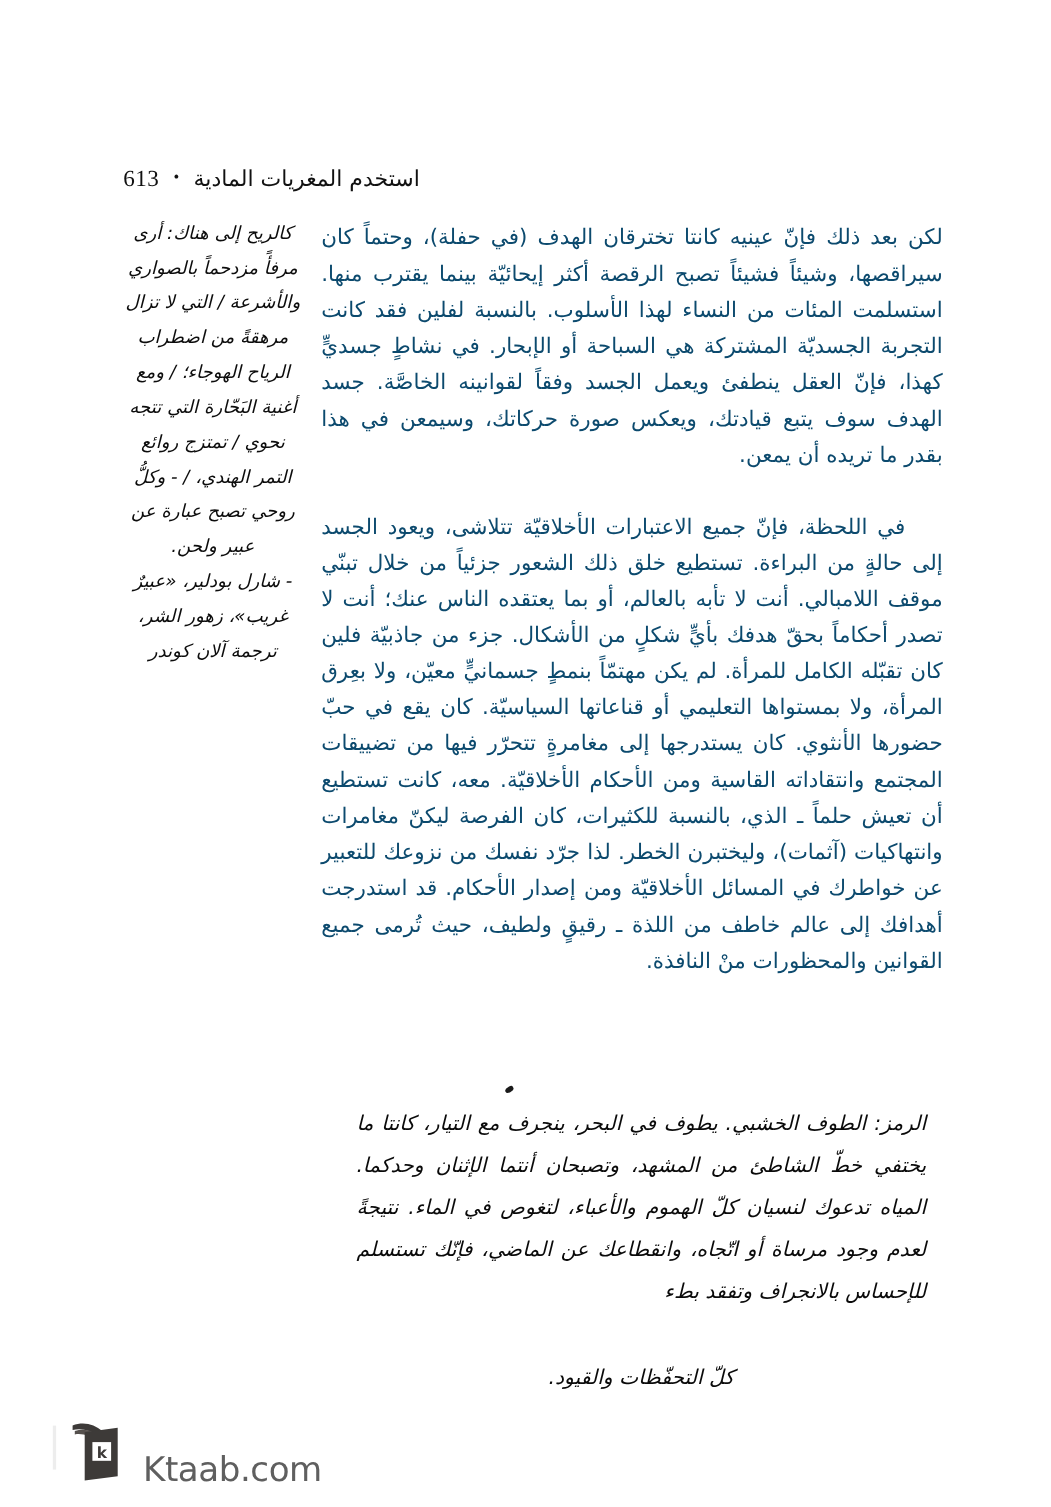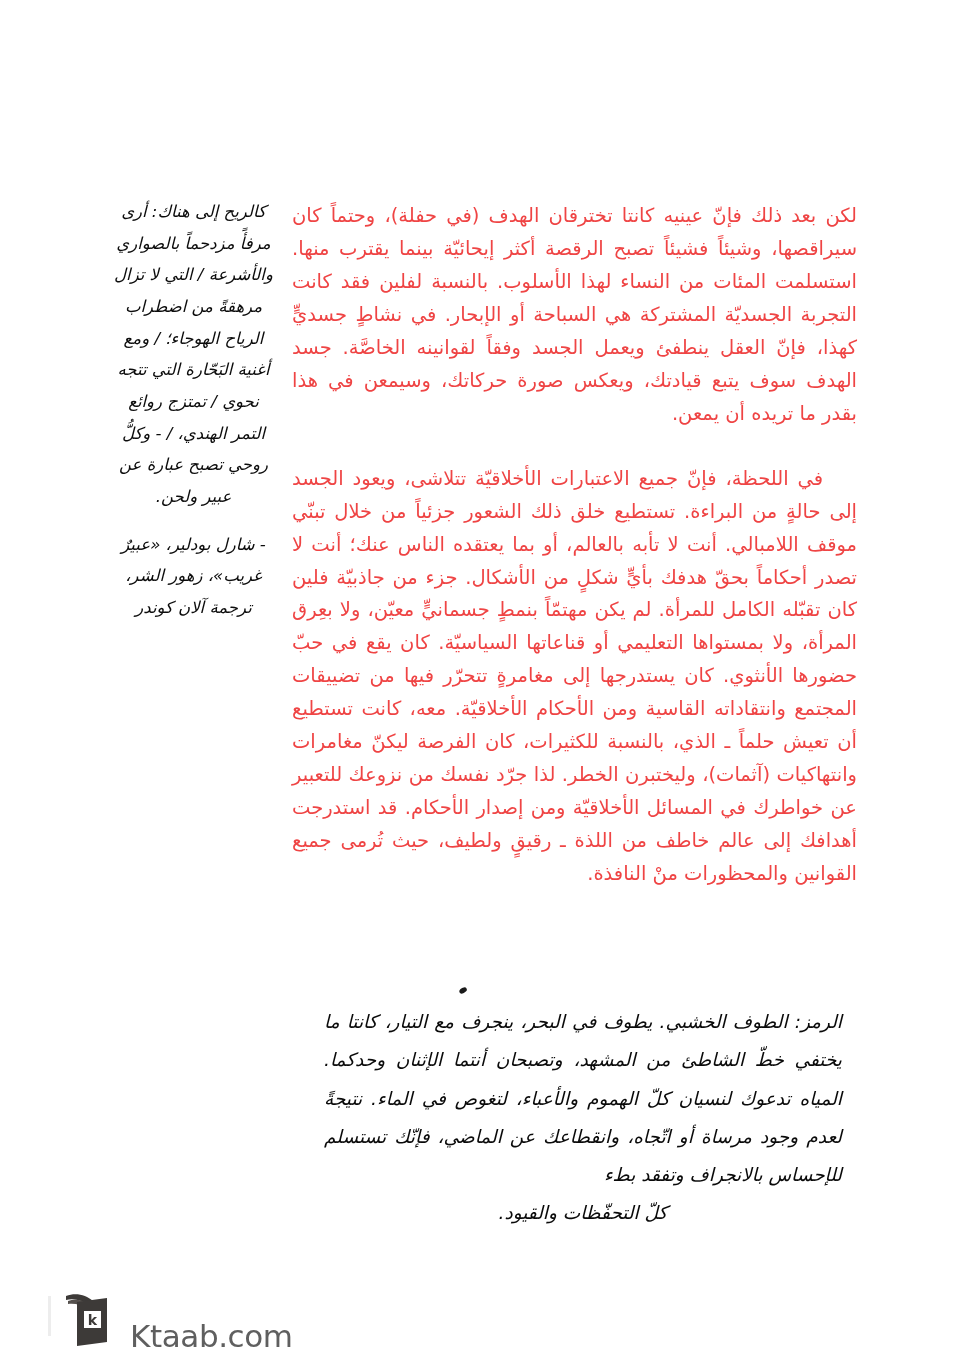--- a/index.html
+++ b/index.html
@@ -72,39 +72,38 @@
     line-height: 1.92;
     color: #0c0c0c;
     letter-spacing: -0.1px;
   }
   .margin-note .verse {
     display: block;
     margin: 0;
   }
   .margin-note .attribution {
     display: block;
-    margin-top: 16px;
   }
 
   
   .main-column {
     position: absolute;
     top: 200px;
     right: 98px;
     width: 565px;
     direction: rtl;
   }
   .body-par {
     margin: 0;
     text-align: justify;
     text-justify: inter-word;
     font-family: "DejaVu Sans", "Liberation Sans", sans-serif;
     font-size: 19.5px;
     line-height: 1.69;
-    color: #ef4444;
+    color: #0c4a6e;
     letter-spacing: -0.15px;
   }
   .body-par + .body-par {
     margin-top: 32px;
     text-indent: 34px;
   }
 
   
   .symbol-block {
     position: absolute;
@@ -116,20 +115,21 @@
     font-family: "DejaVu Sans", "Liberation Sans", sans-serif;
     font-style: italic;
     font-size: 18.5px;
     line-height: 2.07;
     color: #0a0a0a;
     letter-spacing: -0.1px;
   }
   .symbol-block .tail {
     display: block;
     text-align: center;
+    margin-top: 40px;
   }
   .scan-speck {
     position: absolute;
     top: 988px;
     left: 459px;
     width: 8px;
     height: 5px;
     background: #1a1a1a;
     border-radius: 60% 40% 50% 50%;
     transform: rotate(-28deg);
@@ -167,20 +167,25 @@
     width: 3px;
     height: 40px;
     background: #ededed;
   }
 </style>
 </head>
 <body>
 
 <div class="page">
 
+  <div class="running-head">
+    <span class="folio">613</span>
+    <span class="head-dot">•</span>
+    <span class="head-title">استخدم المغريات المادية</span>
+  </div>
 
   <div class="margin-note">
     <span class="verse">كالريح إلى هناك: أرى مرفأً مزدحماً بالصواري والأشرعة / التي لا تزال مرهقةً من اضطراب الرياح الهوجاء؛ / ومع أغنية البَحّارة التي تتجه نحوي / تمتزج روائع التمر الهندي، / - وكلُّ روحي تصبح عبارة عن عبير ولحن.</span>
     <span class="attribution">- شارل بودلير، «عبيرٌ غريب»، زهور الشر، ترجمة آلان كوندر</span>
   </div>
 
   <div class="main-column">
     <p class="body-par">لكن بعد ذلك فإنّ عينيه كانتا تخترقان الهدف (في حفلة)، وحتماً كان سيراقصها، وشيئاً فشيئاً تصبح الرقصة أكثر إيحائيّة بينما يقترب منها. استسلمت المئات من النساء لهذا الأسلوب. بالنسبة لفلين فقد كانت التجربة الجسديّة المشتركة هي السباحة أو الإبحار. في نشاطٍ جسديٍّ كهذا، فإنّ العقل ينطفئ ويعمل الجسد وفقاً لقوانينه الخاصَّة. جسد الهدف سوف يتبع قيادتك، ويعكس صورة حركاتك، وسيمعن في هذا بقدر ما تريده أن يمعن.</p>
     <p class="body-par">في اللحظة، فإنّ جميع الاعتبارات الأخلاقيّة تتلاشى، ويعود الجسد إلى حالةٍ من البراءة. تستطيع خلق ذلك الشعور جزئياً من خلال تبنّي موقف اللامبالي. أنت لا تأبه بالعالم، أو بما يعتقده الناس عنك؛ أنت لا تصدر أحكاماً بحقّ هدفك بأيٍّ شكلٍ من الأشكال. جزء من جاذبيّة فلين كان تقبّله الكامل للمرأة. لم يكن مهتمّاً بنمطٍ جسمانيٍّ معيّن، ولا بعِرق المرأة، ولا بمستواها التعليمي أو قناعاتها السياسيّة. كان يقع في حبّ حضورها الأنثوي. كان يستدرجها إلى مغامرةٍ تتحرّر فيها من تضييقات المجتمع وانتقاداته القاسية ومن الأحكام الأخلاقيّة. معه، كانت تستطيع أن تعيش حلماً ـ الذي، بالنسبة للكثيرات، كان الفرصة ليكنّ مغامرات وانتهاكيات (آثمات)، وليختبرن الخطر. لذا جرّد نفسك من نزوعك للتعبير عن خواطرك في المسائل الأخلاقيّة ومن إصدار الأحكام. قد استدرجت أهدافك إلى عالم خاطف من اللذة ـ رقيقٍ ولطيف، حيث تُرمى جميع القوانين والمحظورات منْ النافذة.</p>
   </div>

